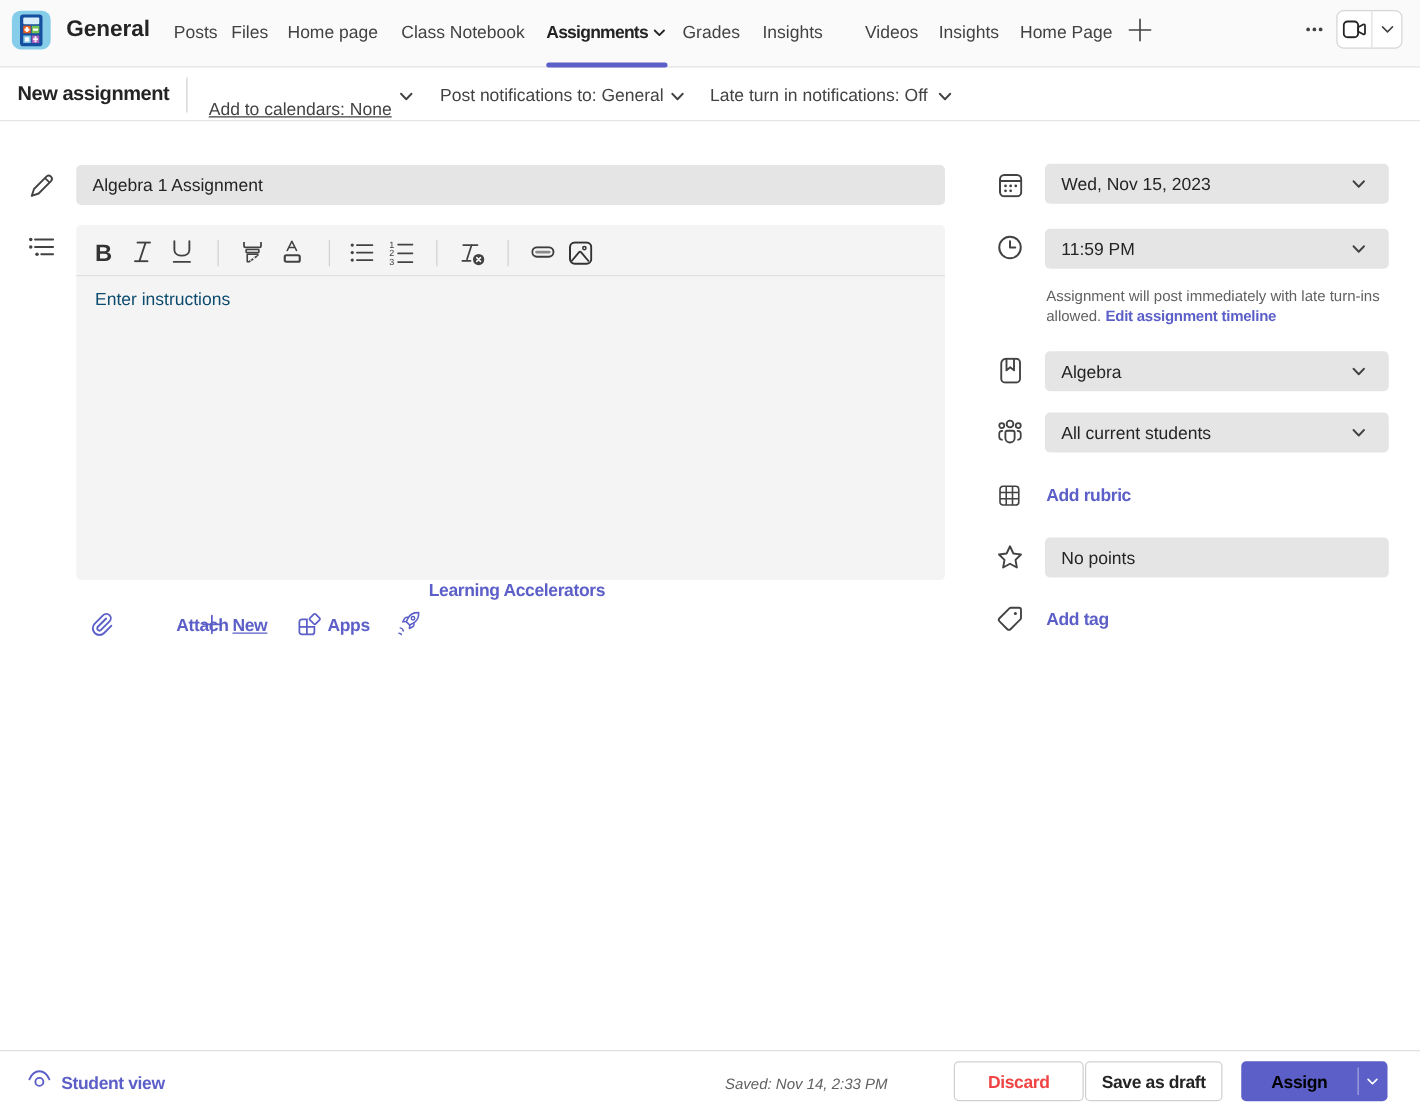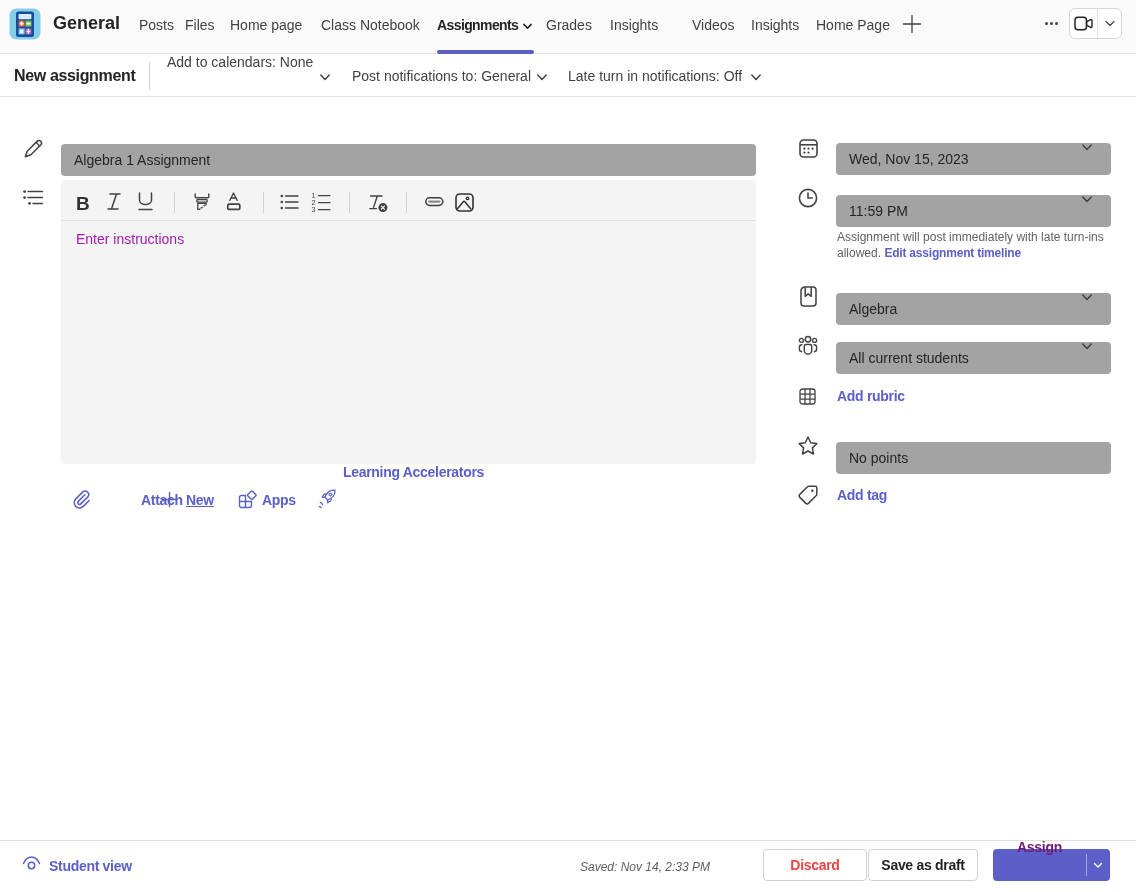--- a/index.html
+++ b/index.html
@@ -7,21 +7,21 @@
 .abs { position:absolute; }
 #page { position:relative; width:1136px; height:892px; }
 
 #hdr { position:absolute; left:0; top:0; width:1136px; height:54px; background:#fafafa; border-bottom:1px solid #e3e3e3; }
 .tab { position:absolute; top:17px; font-size:14px; color:#424242; white-space:nowrap; }
 .tabb { font-weight:700; color:#242424; letter-spacing:-0.4px; }
 #underline { position:absolute; left:437px; top:50px; width:97px; height:4px; background:#5b5fc7; border-radius:2px; }
 
 #bar2 { position:absolute; left:0; top:55px; width:1136px; height:42px; background:#fff; border-bottom:1px solid #e5e5e5; }
 .dd { position:absolute; top:0; height:42px; display:flex; align-items:center; font-size:14px; color:#424242; white-space:nowrap; }
-.gfield { position:absolute; background:#a3a3a3; border-radius:4px; height:32px; display:flex; align-items:center; padding-left:13px; font-size:14px; color:#242424;margin-top:12px; }
+.gfield { position:absolute; background:#e5e5e5; border-radius:4px; height:32px; display:flex; align-items:center; padding-left:13px; font-size:14px; color:#242424; }
 .plink { font-size:14px; font-weight:700; letter-spacing:-0.3px; color:#5b5fc7; white-space:nowrap; }
 .icn { position:absolute; }
 </style>
 </head>
 <body>
 <div id="page">
 
   <div id="hdr"></div>
   <svg class="icn" style="left:9px;top:8px" width="32" height="32" viewBox="0 0 32 32">
     <rect x="0.5" y="0.5" width="31" height="31" rx="7" fill="#85cde9"></rect>
@@ -67,21 +67,21 @@
     <rect x="1" y="1.2" width="11.5" height="12.6" rx="3" fill="none" stroke="#242424" stroke-width="1.5"></rect>
     <path d="M12.5 5.8 L16.6 3.6 C17.2 3.3 18 3.7 18 4.5 V10.5 C18 11.3 17.2 11.7 16.6 11.4 L12.5 9.2 Z" fill="none" stroke="#242424" stroke-width="1.4" stroke-linejoin="round"></path>
   </svg>
   <svg class="icn" style="left:1104px;top:19px" width="12" height="10" viewBox="0 0 12 10">
       <path d="M2 2.5 L6 6.5 L10 2.5" fill="none" stroke="#424242" stroke-width="1.2" stroke-linecap="round" stroke-linejoin="round"></path>
     </svg>
 
   <div id="bar2"></div>
   <div class="abs" style="left:14px;top:67px;font-size:16px;font-weight:700;letter-spacing:-0.35px;color:#242424;">New assignment</div>
   <div class="abs" style="left:149px;top:62px;width:1px;height:28px;background:#d1d1d1;"></div>
-  <div class="dd" style="left:167px;top:41px;">Add to calendars: None</div>
+  <div class="dd" style="left:167px;top:66px;text-decoration:underline;">Add to calendars: None</div>
   <svg class="icn" style="left:318px;top:71px" width="14" height="13" viewBox="0 0 14 13">
       <path d="M2.8 4 L7 8.4 L11.2 4" fill="none" stroke="#424242" stroke-width="1.5" stroke-linecap="round" stroke-linejoin="round"></path>
     </svg>
   <div class="dd" style="left:352px;top:55px;">Post notifications to: General</div>
   <svg class="icn" style="left:535px;top:71px" width="14" height="13" viewBox="0 0 14 13">
       <path d="M2.8 4 L7 8.4 L11.2 4" fill="none" stroke="#424242" stroke-width="1.5" stroke-linecap="round" stroke-linejoin="round"></path>
     </svg>
   <div class="dd" style="left:568px;top:55px;">Late turn in notifications: Off</div>
   <svg class="icn" style="left:749px;top:71px" width="14" height="13" viewBox="0 0 14 13">
       <path d="M2.8 4 L7 8.4 L11.2 4" fill="none" stroke="#424242" stroke-width="1.5" stroke-linecap="round" stroke-linejoin="round"></path>
@@ -148,21 +148,21 @@
   <div class="abs" style="left:406px;top:192px;width:1px;height:21px;background:#d1d1d1;"></div>
   <svg class="icn" style="left:425px;top:197px" width="19" height="10" viewBox="0 0 19 10">
     <rect x="0.8" y="0.8" width="17" height="7.6" rx="3.8" fill="none" stroke="#3d3d3d" stroke-width="1.5"></rect>
     <path d="M4.2 4.6 H14.4" stroke="#8a8a8a" stroke-width="2.2" stroke-linecap="round"></path>
   </svg>
   <svg class="icn" style="left:455px;top:193px" width="19" height="19" viewBox="0 0 19 19">
     <rect x="1" y="1" width="17" height="17" rx="3.8" fill="none" stroke="#333" stroke-width="1.6"></rect>
     <circle cx="12.5" cy="5.4" r="1.3" fill="none" stroke="#333" stroke-width="1.2"></circle>
     <path d="M2 16.2 L8.3 8.7 C8.7 8.2 9.4 8.2 9.8 8.7 L16.1 16.2" fill="none" stroke="#333" stroke-width="1.5"></path>
   </svg>
-  <div class="abs" style="left:76px;top:231px;font-size:14px;color:#a21caf;">Enter instructions</div>
+  <div class="abs" style="left:76px;top:231px;font-size:14px;color:#0c4a6e;">Enter instructions</div>
 
   <svg class="icn" style="left:73px;top:490px" width="17" height="19" viewBox="0 0 17 19">
     <path d="M11.9 3.6 L5.3 10.2 C4.6 10.9 4.6 12 5.3 12.7 C6 13.4 7.1 13.4 7.8 12.7 L14.6 5.9 C16 4.5 16 2.3 14.6 0.9 C13.2 -0.5 11 -0.5 9.6 0.9 L2.8 7.7 C0.7 9.8 0.7 13.1 2.8 15.2 C4.9 17.3 8.2 17.3 10.3 15.2 L16.2 9.3" fill="none" stroke="#5b5fc7" stroke-width="1.5" stroke-linecap="round" transform="translate(0,1.2)"></path>
   </svg>
   <div class="abs plink" style="left:97px;top:492px;margin-left:44px;">Attach</div>
   <svg class="icn" style="left:161px;top:491px" width="17" height="17" viewBox="0 0 17 17">
       <path d="M8.5 1.5 V15.5 M1.5 8.5 H15.5" stroke="#5b5fc7" stroke-width="1.4" stroke-linecap="round"></path>
     </svg>
   <div class="abs plink" style="left:186px;top:492px;text-decoration:underline;">New</div>
   <svg class="icn" style="left:238px;top:490px" width="19" height="19" viewBox="0 0 19 19">
@@ -246,18 +246,18 @@
   <div class="abs" style="left:0;top:840px;width:1136px;height:1px;background:#e0e0e0;"></div>
   <svg class="icn" style="left:22px;top:855px" width="19" height="17" viewBox="0 0 19 17">
     <path d="M1.5 8.5 C3.3 4.2 6.2 2 9.5 2 C12.8 2 15.7 4.2 17.5 8.5" fill="none" stroke="#5b5fc7" stroke-width="1.5" stroke-linecap="round"></path>
     <circle cx="9.5" cy="10.5" r="3.2" fill="none" stroke="#5b5fc7" stroke-width="1.5"></circle>
   </svg>
   <div class="abs plink" style="left:49px;top:858px;">Student view</div>
   <div class="abs" style="left:565px;top:860px;width:160px;font-size:12px;font-style:italic;color:#616161;text-align:center;white-space:nowrap;">Saved: Nov 14, 2:33 PM</div>
   <div class="abs" style="left:763px;top:849px;width:104px;height:32px;border:1px solid #d1d1d1;border-radius:4px;background:#fff;display:flex;align-items:center;justify-content:center;font-size:14px;font-weight:700;letter-spacing:-0.3px;color:#ef4444;">Discard</div>
   <div class="abs" style="left:868px;top:849px;width:110px;height:32px;border:1px solid #d1d1d1;border-radius:4px;background:#fff;display:flex;align-items:center;justify-content:center;font-size:14px;font-weight:700;letter-spacing:-0.3px;color:#242424;">Save as draft</div>
   <div class="abs" style="left:993px;top:849px;width:117px;height:32px;border-radius:4px;background:#5b5fc7;"></div>
-  <div class="abs" style="left:993px;top:831px;width:93px;height:32px;display:flex;align-items:center;justify-content:center;font-size:14px;font-weight:700;letter-spacing:-0.3px;color:#701a75;">Assign</div>
+  <div class="abs" style="left:993px;top:849px;width:93px;height:32px;display:flex;align-items:center;justify-content:center;font-size:14px;font-weight:700;letter-spacing:-0.3px;color:#000000;">Assign</div>
   <div class="abs" style="left:1086px;top:854px;width:1px;height:22px;background:rgba(255,255,255,0.45);"></div>
   <svg class="icn" style="left:1092px;top:861px" width="12" height="10" viewBox="0 0 12 10">
       <path d="M2.5 2.5 L6 6 L9.5 2.5" fill="none" stroke="#fff" stroke-width="1.4" stroke-linecap="round" stroke-linejoin="round"></path>
     </svg>
 </div>
 
 </body></html>

